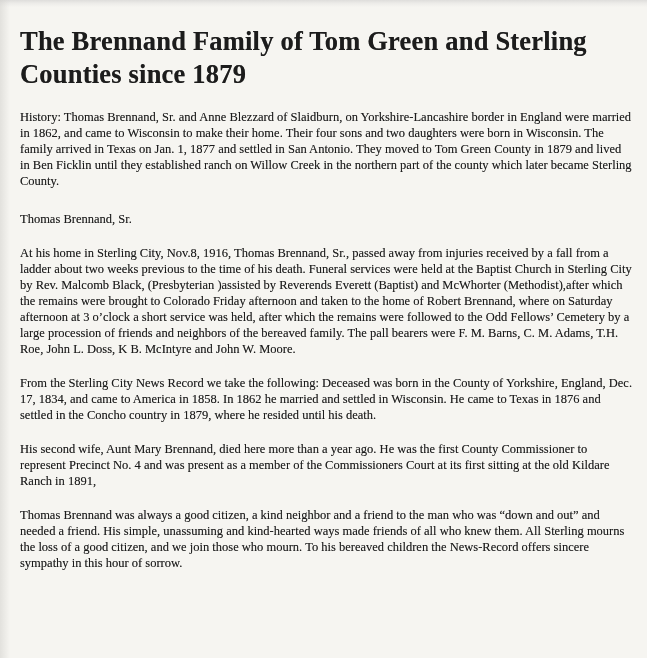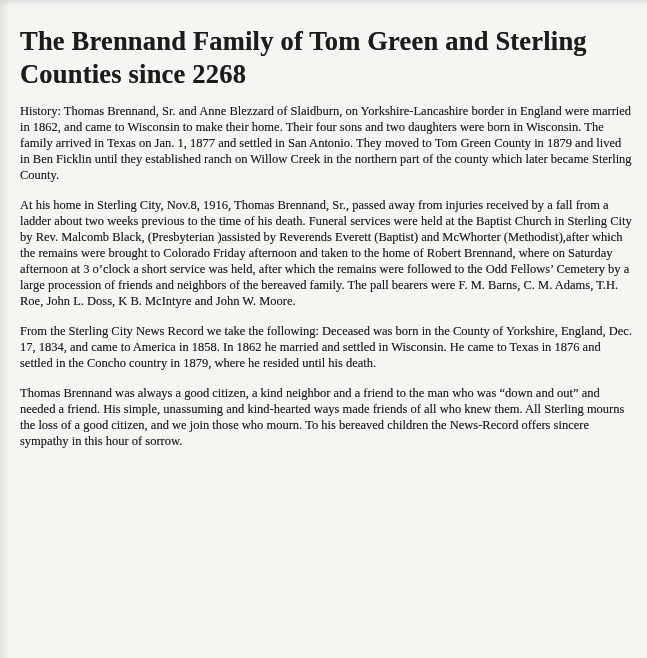--- a/index.html
+++ b/index.html
@@ -39,41 +39,43 @@
   .doc-title {
     margin: 0 0 12px 0;
     font-size: 26.5px;
     line-height: 33px;
     font-weight: bold;
     white-space: pre-line;
     letter-spacing: 0.2px;
     text-shadow: 0 0 0.5px rgba(25,25,25,0.55);
   }
   .para {
-    margin: 12px 0 14px 0;
+    margin: 18px 0 14px 0;
     max-width: 614px;
     font-size: 12.5px;
     line-height: 16px;
     text-shadow: 0 0 0.4px rgba(30,30,30,0.45);
   }
   .subheading {
     margin: 22px 0 15px 0;
   }
 </style>
 </head>
 <body>
 
 <div class="page">
   <h1 class="doc-title">The Brennand Family of Tom Green and Sterling
-Counties since 2268</h1>
+Counties since 1879</h1>
 
   <p class="para">History: Thomas Brennand, Sr. and Anne Blezzard of Slaidburn, on Yorkshire-Lancashire border in England were married in 1862, and came to Wisconsin to make their home. Their four sons and two daughters were born in Wisconsin. The family arrived in Texas on Jan. 1, 1877 and settled in San Antonio. They moved to Tom Green County in 1879 and lived in Ben Ficklin until they established ranch on Willow Creek in the northern part of the county which later became Sterling County.</p>
 
 
+  <p class="para subheading">Thomas Brennand, Sr.</p>
 
   <p class="para">At his home in Sterling City, Nov.8, 1916, Thomas Brennand, Sr., passed away from injuries received by a fall from a ladder about two weeks previous to the time of his death. Funeral services were held at the Baptist Church in Sterling City by Rev. Malcomb Black, (Presbyterian )assisted by Reverends Everett (Baptist) and McWhorter (Methodist),after which the remains were brought to Colorado Friday afternoon and taken to the home of Robert Brennand, where on Saturday afternoon at 3 o’clock a short service was held, after which the remains were followed to the Odd Fellows’ Cemetery by a large procession of friends and neighbors of the bereaved family. The pall bearers were F. M. Barns, C. M. Adams, T.H. Roe, John L. Doss, K B. McIntyre and John W. Moore.</p>
 
   <p class="para">From the Sterling City News Record we take the following: Deceased was born in the County of Yorkshire, England, Dec. 17, 1834, and came to America in 1858. In 1862 he married and settled in Wisconsin. He came to Texas in 1876 and settled in the Concho country in 1879, where he resided until his death.</p>
 
 
+  <p class="para">His second wife, Aunt Mary Brennand, died here more than a year ago. He was the first County Commissioner to represent Precinct No. 4 and was present as a member of the Commissioners Court at its first sitting at the old Kildare Ranch in 1891,</p>
 
   <p class="para">Thomas Brennand was always a good citizen, a kind neighbor and a friend to the man who was “down and out” and needed a friend. His simple, unassuming and kind-hearted ways made friends of all who knew them. All Sterling mourns the loss of a good citizen, and we join those who mourn. To his bereaved children the News-Record offers sincere sympathy in this hour of sorrow.</p>
 </div>
 
 </body></html>

